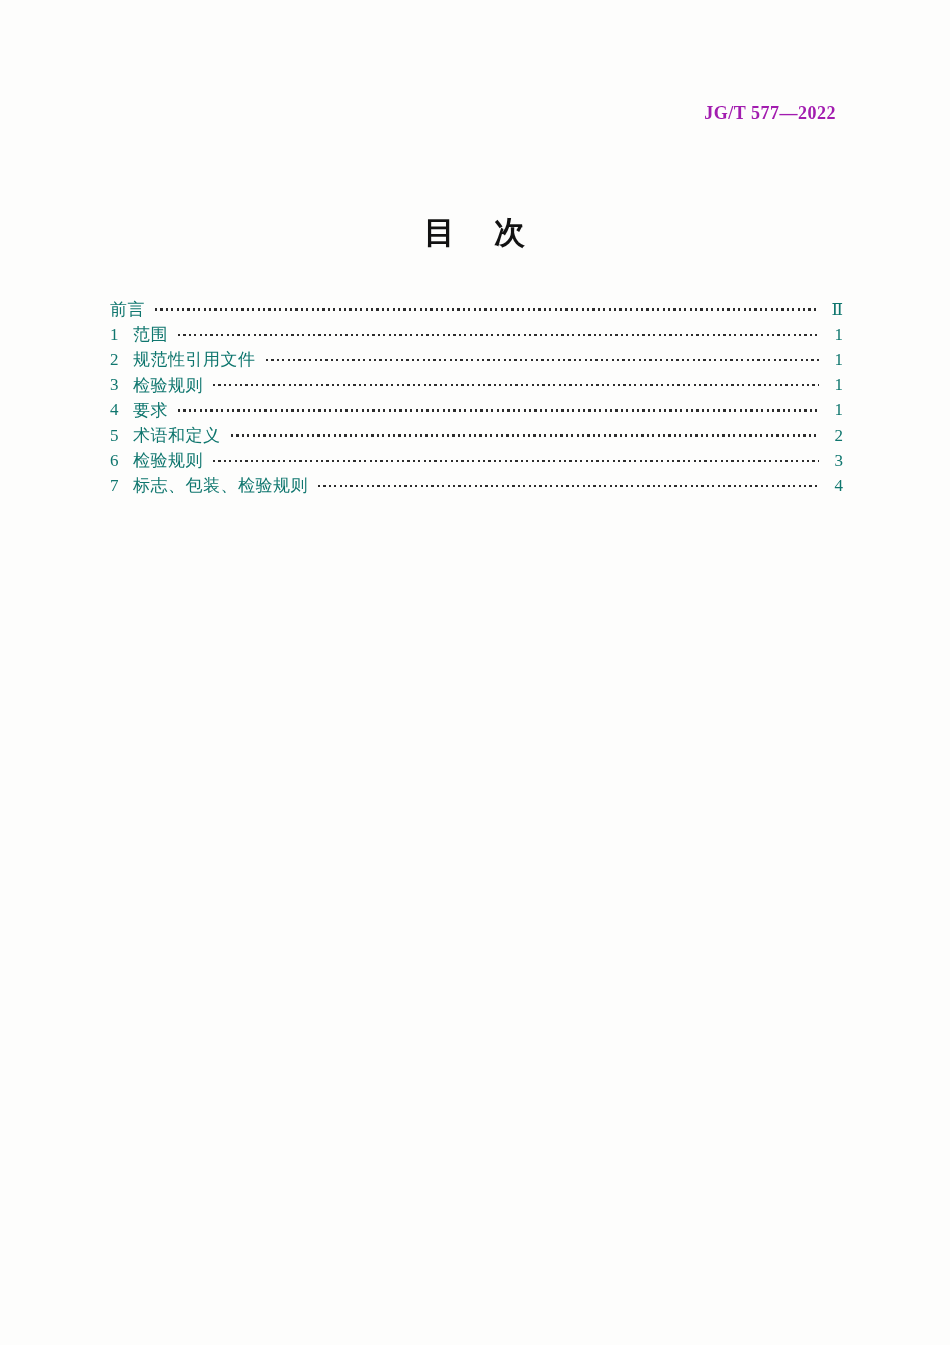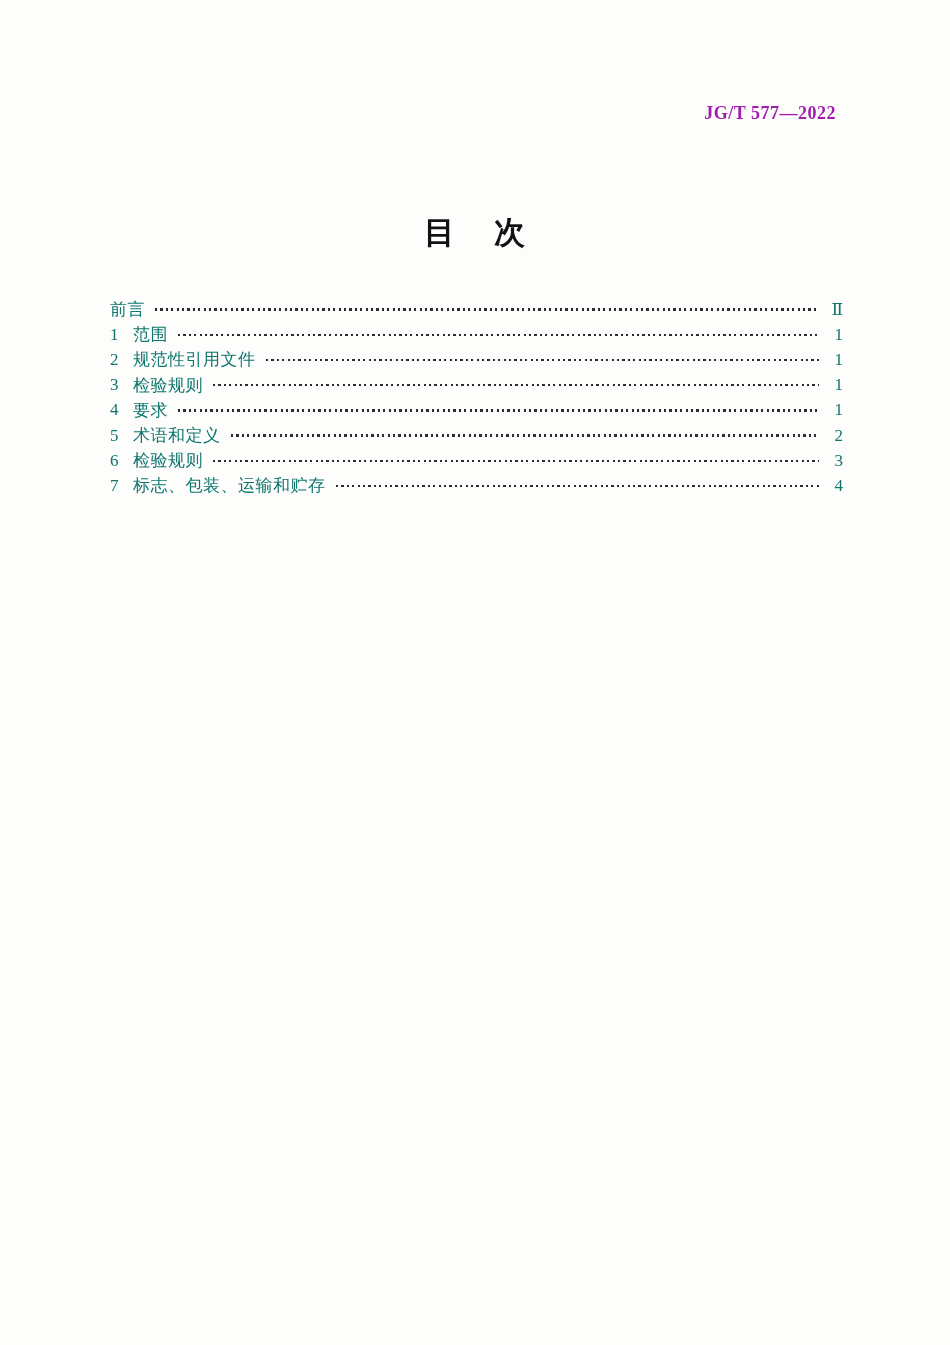--- a/index.html
+++ b/index.html
@@ -133,19 +133,19 @@
 
     <div class="toc-row">
       <span class="toc-num">6</span>
       <span class="toc-label">检验规则</span>
       <span class="toc-leader"></span>
       <span class="toc-page">3</span>
     </div>
 
     <div class="toc-row">
       <span class="toc-num">7</span>
-      <span class="toc-label">标志、包装、运输和贮存</span>
+      <span class="toc-label">标志、包装、检验规则</span>
       <span class="toc-leader"></span>
       <span class="toc-page">4</span>
     </div>
 
   </div>
 </div>
 
 </body></html>

